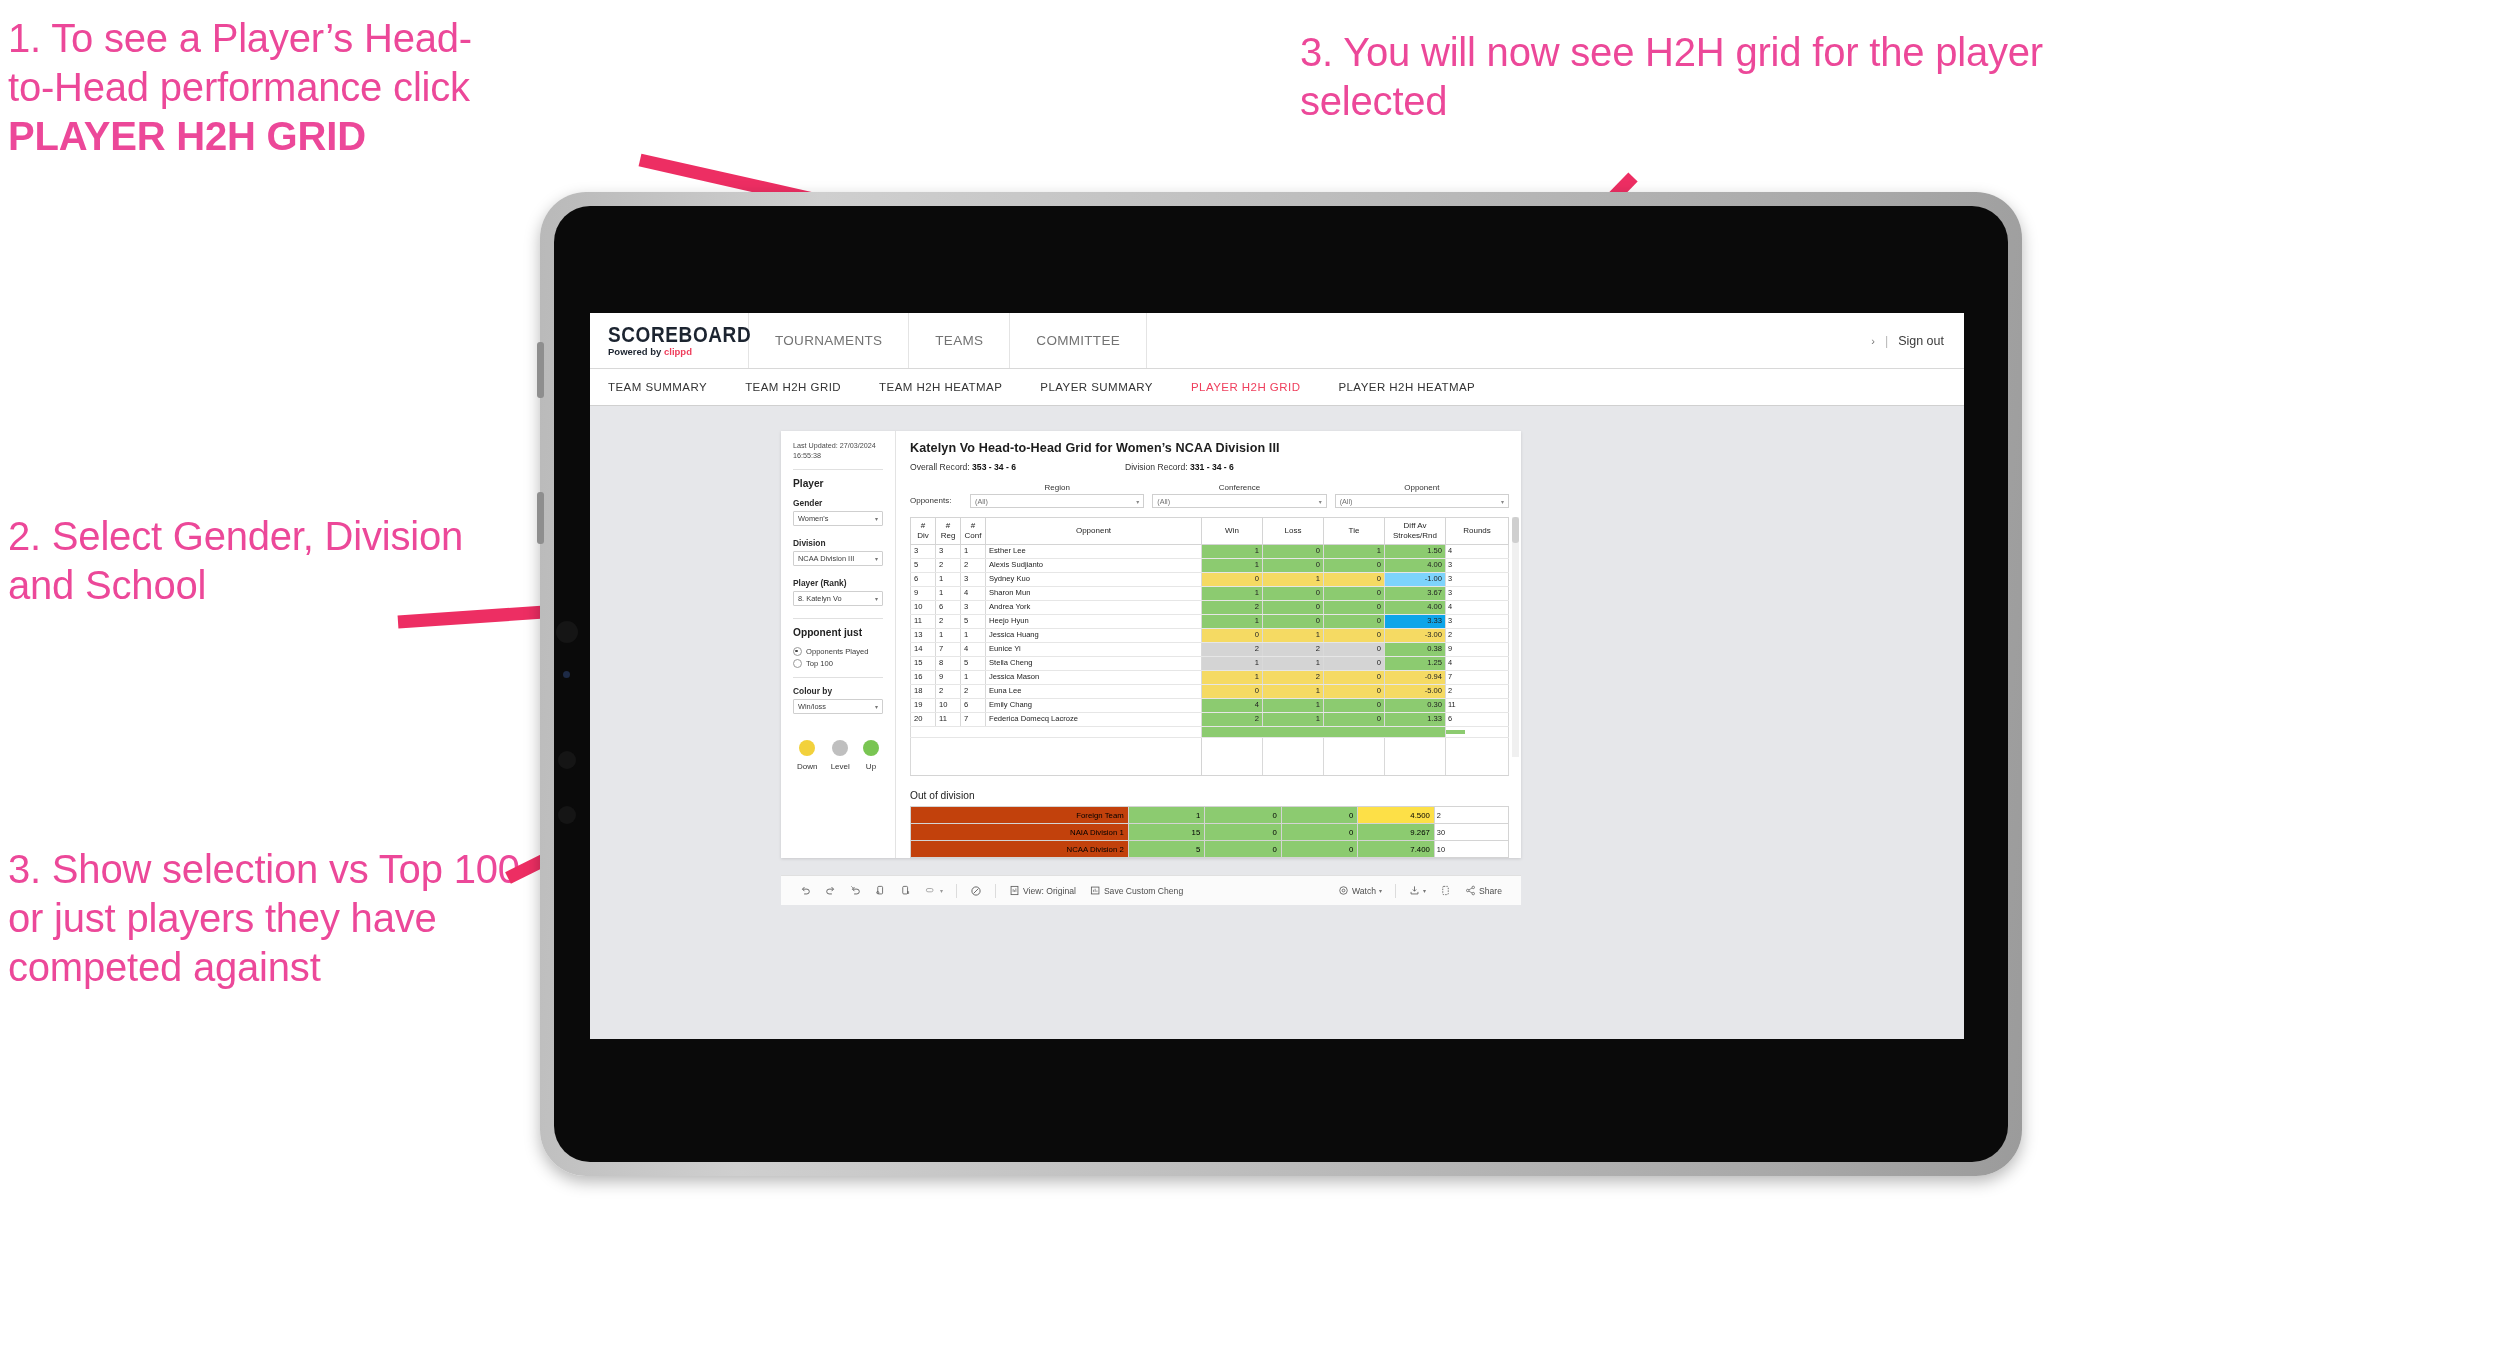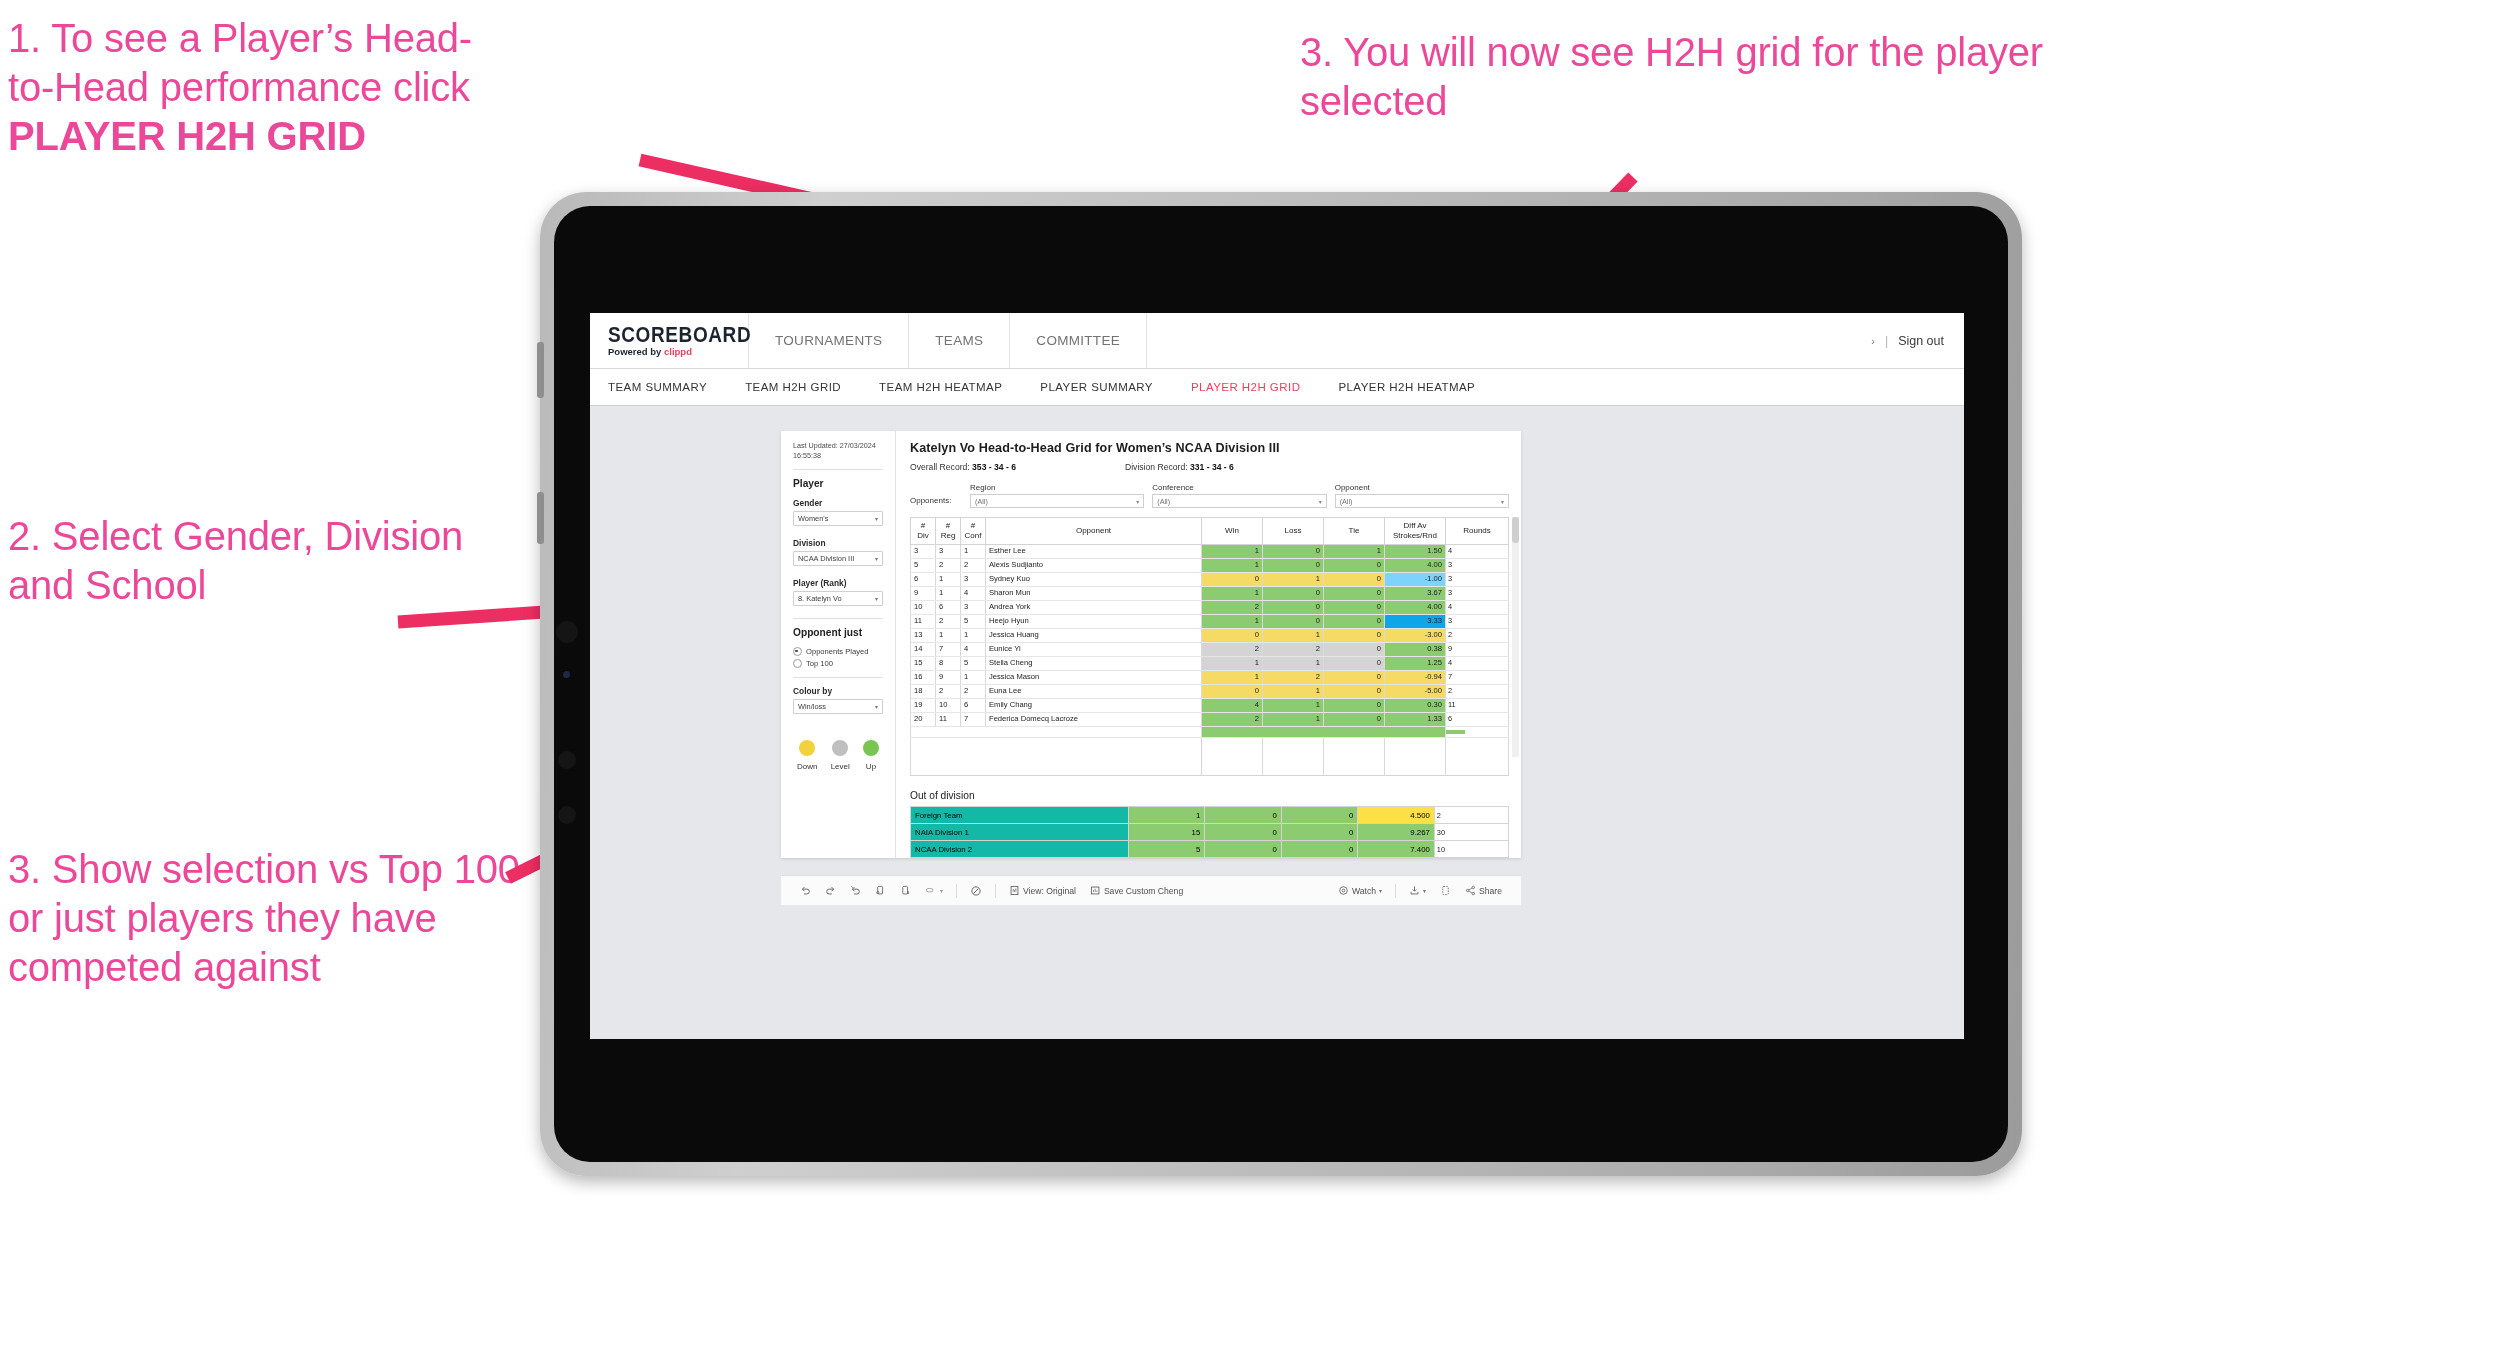--- a/index.html
+++ b/index.html
@@ -67,21 +67,21 @@
   .lgl{font-size:8px;color:#333;}
 
   
   #vizmain{flex:1;padding:10px 12px 0 14px;box-sizing:border-box;position:relative;}
   .vtitle{font-size:12.6px;font-weight:700;color:#1d1d1d;letter-spacing:.1px;}
   .recrow{display:flex;margin-top:7px;font-size:8.6px;color:#333;}
   .recrow .r1{width:215px;}
   .recrow b{font-weight:700;color:#111;}
   .oppfilters{display:flex;align-items:flex-end;margin-top:11px;gap:8px;}
   .opplabel{font-size:8px;color:#333;padding-bottom:3px;width:52px;}
-  .ffield{flex:1;}
+  .ffield{flex:1;text-align:center;}
   .ffield .fl2{font-size:8px;color:#333;margin-bottom:2px;}
   .ffield .sel2{height:12px;border:1px solid #cfcfcf;background:#fff;display:flex;align-items:center;
                 justify-content:space-between;padding:0 4px;font-size:7.2px;color:#707070;}
   .ffield .sel2 .ar{font-size:6px;color:#888;}
 
   
   table{border-collapse:collapse;width:100%;table-layout:fixed;}
   .grid{margin-top:9px;font-size:7.6px;color:#222;}
   .grid th{border:1px solid #d4d4d4;font-weight:400;color:#1e1e1e;padding:3px 2px;font-size:8px;line-height:1.25;text-align:center;background:#fff;}
   .grid td{border-left:1px solid #d9d9d9;border-right:1px solid #d9d9d9;border-bottom:1px solid #e6e6e6;
@@ -94,21 +94,21 @@
   .rbarwrap{position:relative;height:11px;}
   .rbar{position:absolute;left:0;top:0;bottom:0;}
   .rlbl{position:absolute;top:0;bottom:0;display:flex;align-items:center;font-size:7.4px;color:#222;padding-left:2px;}
   .spacerrow td{height:34px;border-bottom:1px solid #d4d4d4;}
 
   .sbar{position:absolute;right:2px;top:86px;width:7px;height:240px;background:#f0f0f0;}
   .sbar i{position:absolute;left:0;top:0;width:7px;height:26px;background:#cfcfcf;display:block;border-radius:3px;}
 
   .oodtitle{font-size:10.2px;color:#222;margin:14px 0 5px 0;}
   .ood td{border:1px solid #d4d4d4;padding:2px 4px;height:12px;font-size:7.8px;}
-  .ood .lbl{width:176px;background:#14b8a6;}
+  .ood .lbl{text-align:right;width:176px;background:#c2410c;}
 
   
   #toolbar{height:30px;border-top:1px solid #e0e0e0;background:#fbfbfb;display:flex;align-items:center;
            padding:0 12px;gap:0;font-size:8.6px;color:#4e4e4e;}
   .tbi{display:flex;align-items:center;gap:3px;padding:0 7px;white-space:nowrap;}
   .tbsep{width:1px;height:14px;background:#dcdcdc;margin:0 6px;}
   .tbsp{flex:1;}
   svg{display:block;}
 </style>
 </head>

